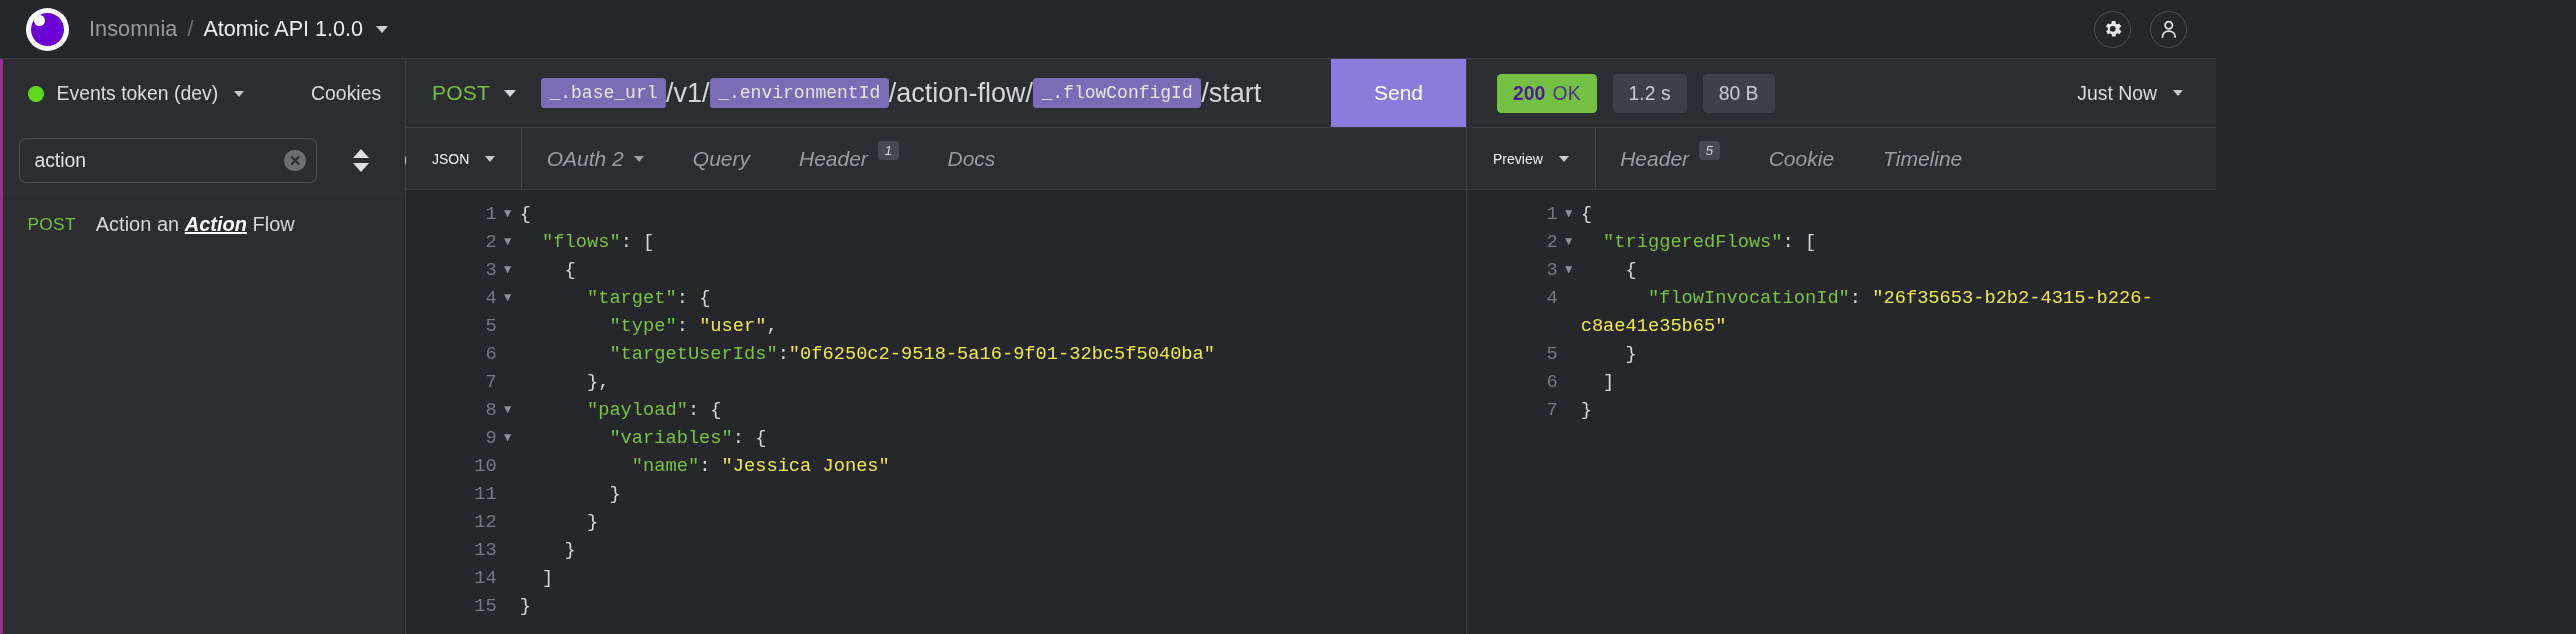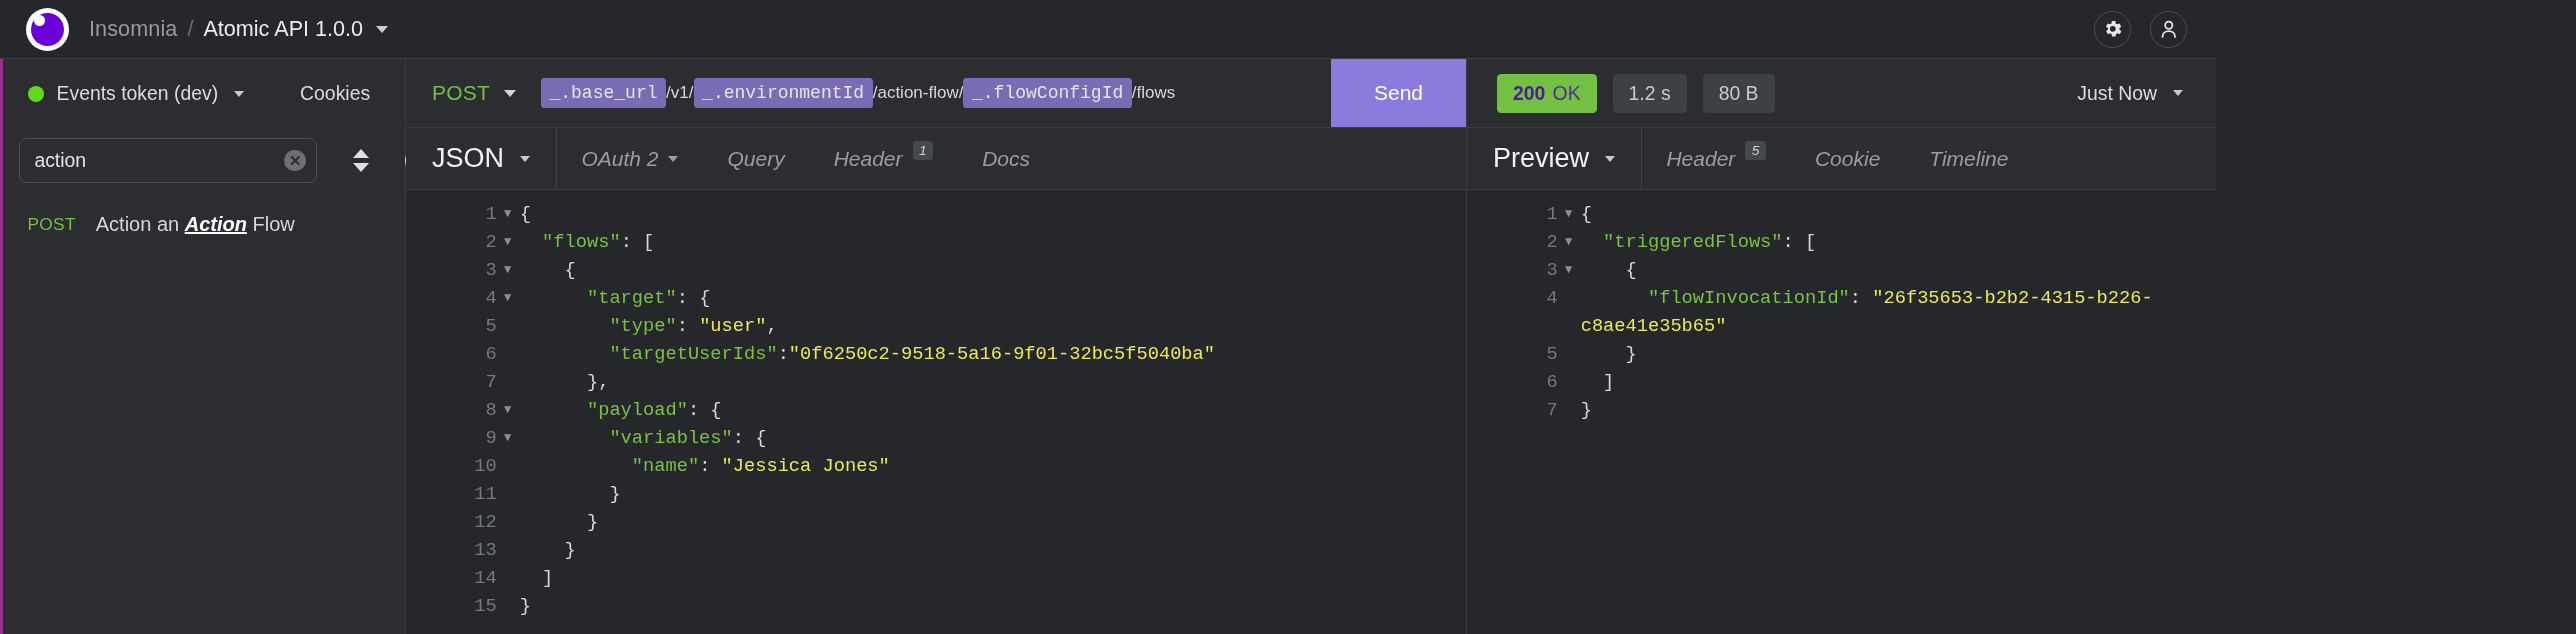--- a/index.html
+++ b/index.html
@@ -105,21 +105,21 @@
     display: flex;
     flex-direction: column;
     border-right: 1.4px solid #3a3c40;
   }
   .env-row {
     height: 69px;
     flex: 0 0 69px;
     display: flex;
     align-items: center;
     padding: 0 24.5px;
-    gap: 0;
+    gap: 11px;
   }
   .env-sel {
     display: flex;
     align-items: center;
     gap: 13px;
     cursor: pointer;
   }
   .env-dot {
     width: 16px; height: 16px;
     border-radius: 50%;
@@ -280,21 +280,21 @@
   .url-input {
     flex: 1 1 auto;
     display: flex;
     align-items: center;
     gap: 0;
     min-width: 0;
     overflow: hidden;
     padding-right: 14.4px;
   }
   .url-plain {
-    font-size: 17px;
+    font-size: 27px;
     color: #d6d6d8;
     white-space: pre;
   }
   .url-var {
     font-family: "Liberation Mono", monospace;
     font-size: 18px;
     color: #e5e5e5;
     background: #7a6cb4;
     border-radius: 3.6px;
     padding: 5px 8.6px 5.8px 8.6px;
@@ -343,21 +343,21 @@
     height: 62px;
     flex: 0 0 62px;
     background: #2b2d30;
     display: flex;
     align-items: stretch;
     border-bottom: 1.4px solid #3a3c40;
   }
   .tab-primary {
     display: flex; align-items: center; gap: 13px;
     padding: 0 26px;
-    font-size: 27px;
+    font-size: 14px;
     color: #f2f2f2;
     border-right: 1.4px solid #3f4145;
     cursor: pointer;
     white-space: nowrap;
   }
   .tab {
     display: flex; align-items: center; gap: 10px;
     padding: 0 24.5px;
     font-size: 21px;
     color: #9b9da1;
@@ -513,21 +513,21 @@
         <div class="method-sel">
           <span class="method-text">POST</span>
           <span class="caret" style="margin-left:0;border-top-color:#d6d6d8"></span>
         </div>
         <div class="url-input" id="url-input">
             <span class="url-var">_.base_url</span>
             <span class="url-plain">/v1/</span>
             <span class="url-var">_.environmentId</span>
             <span class="url-plain">/action-flow/</span>
             <span class="url-var">_.flowConfigId</span>
-            <span class="url-plain">/flows</span>
+            <span class="url-plain">/start</span>
           </div>
         <div class="send-btn">Send</div>
       </div>
 
       <div class="tabs" id="req-tabs">
           <div class="tab-primary">
             <span>JSON</span>
             <span class="caret-sm"></span>
           </div>
           <div class="tab">

